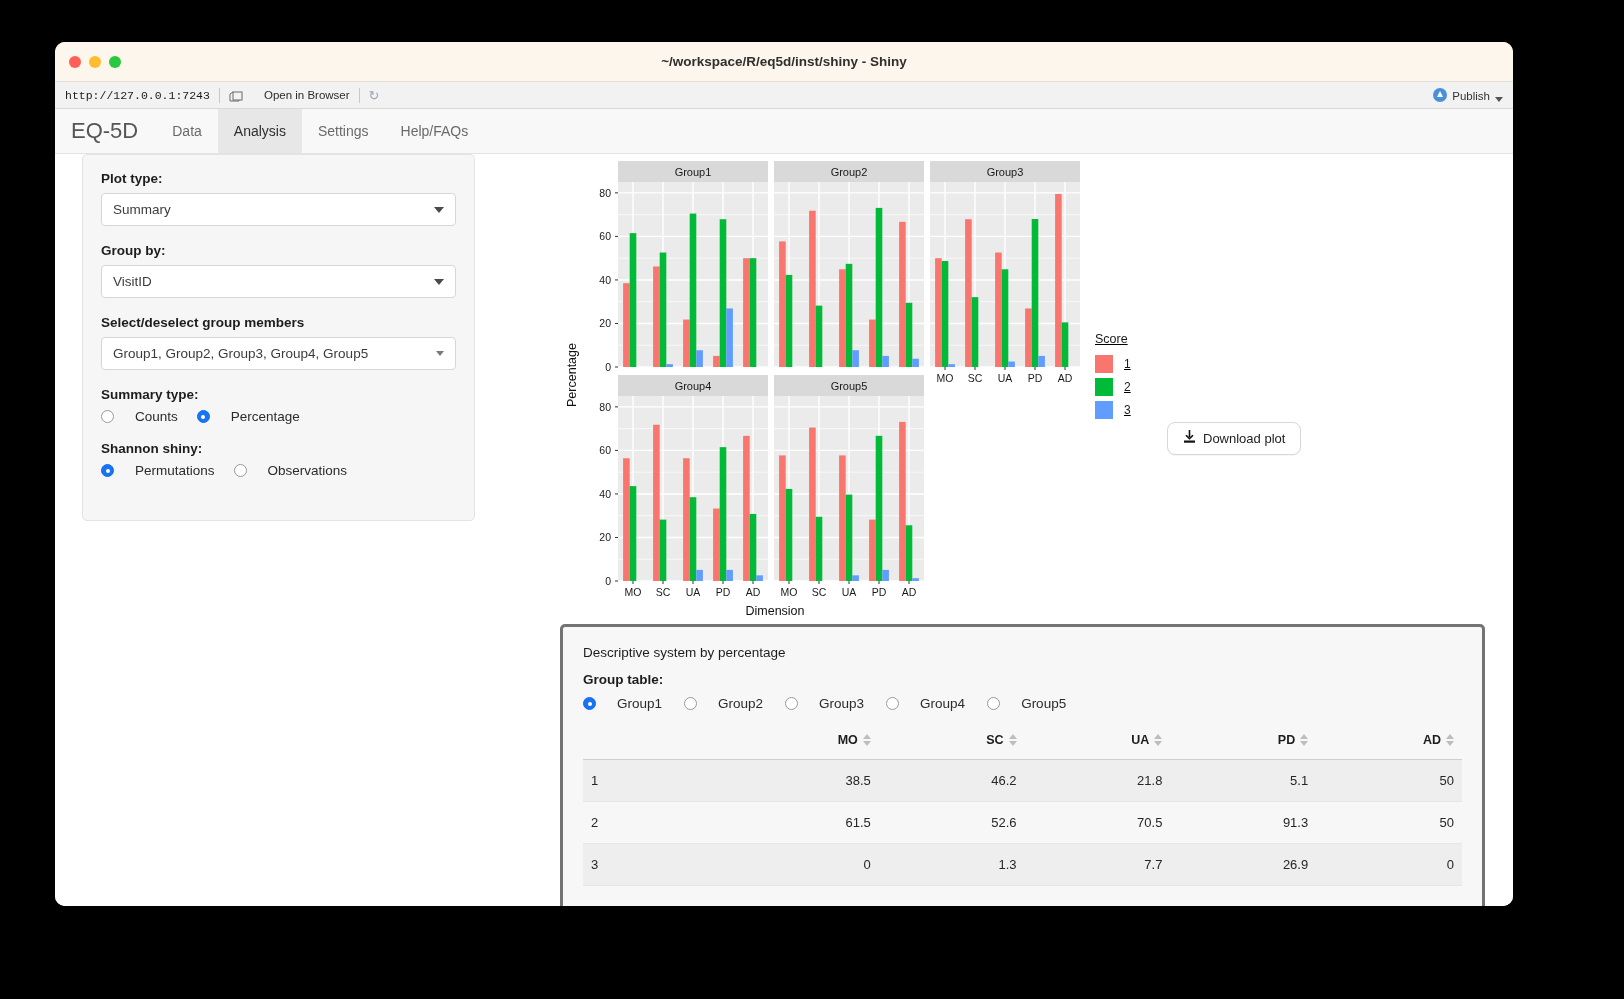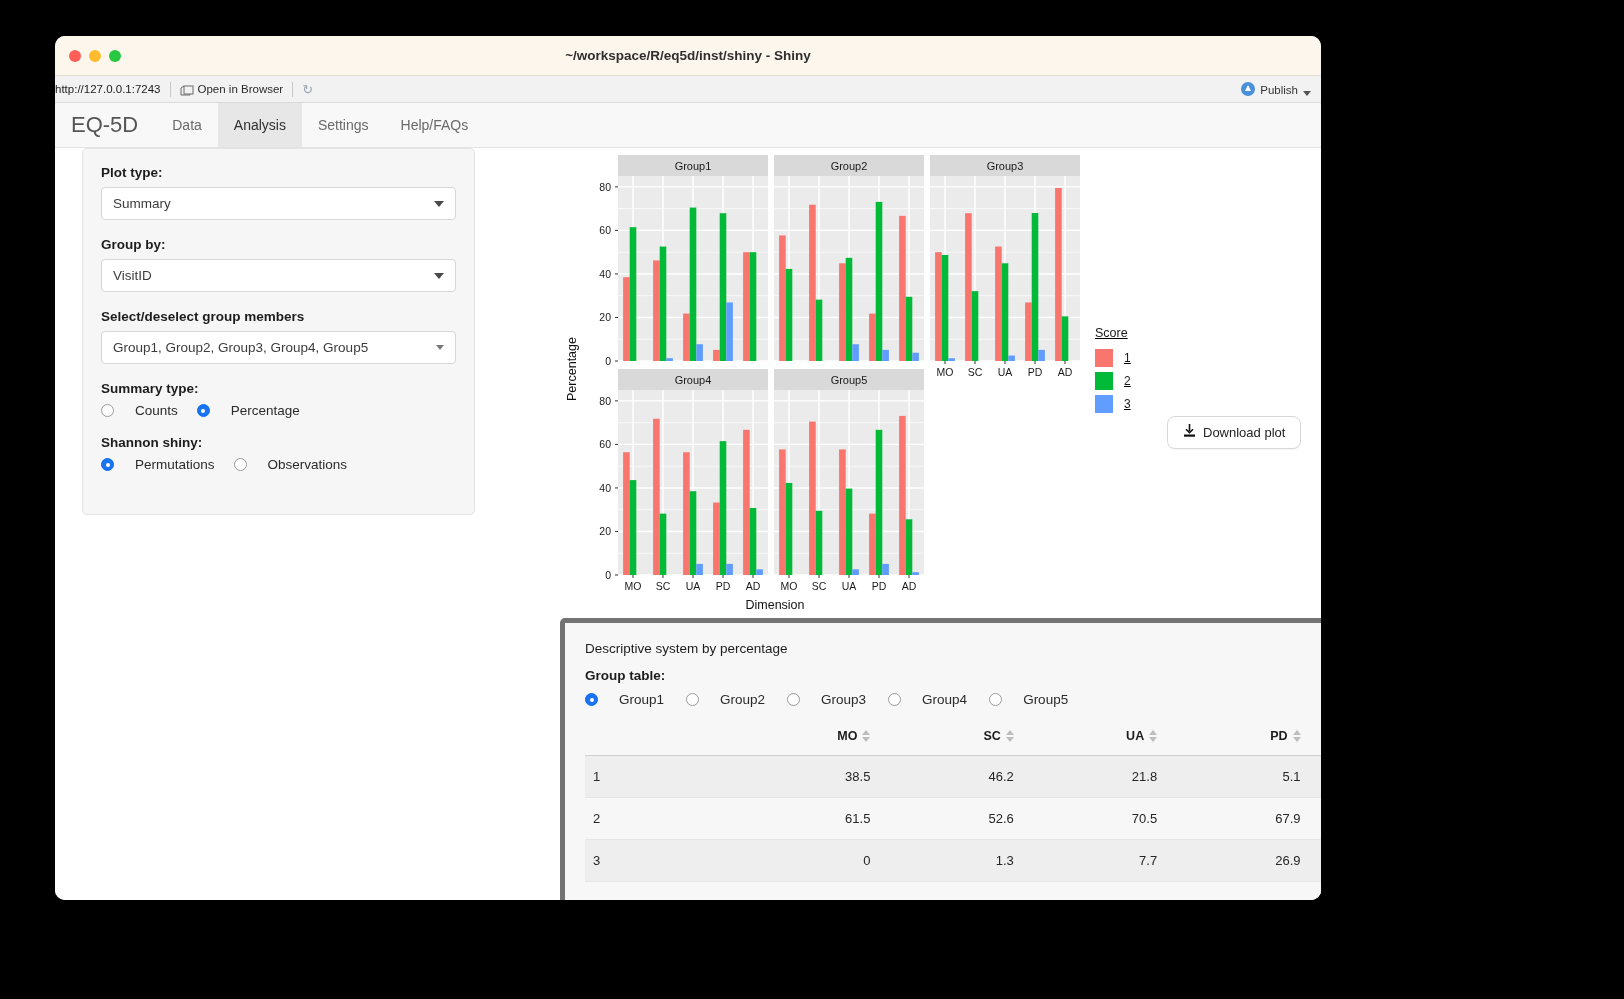--- a/index.html
+++ b/index.html
@@ -7,22 +7,22 @@
     margin: 0; padding: 0;
     width: 1624px; height: 999px;
     background: #000;
     font-family: "Liberation Sans", sans-serif;
     overflow: hidden;
   }
   #root { position: relative; width: 1624px; height: 999px; background: #000; }
 
   
   .window {
-    position: absolute; left: 55px; top: 36px;
-    width: 1266px; height: 864px;
+    position: absolute; left: 55px; top: 42px;
+    width: 1458px; height: 864px;
     background: #ffffff;
     border-radius: 10px;
     box-shadow: 0 12px 50px rgba(0,0,0,.65);
     overflow: hidden;
     display: flex; flex-direction: column;
   }
   .titlebar {
     height: 40px; background: #fdf6ec;
     border-bottom: 1px solid #e3ddd4;
     display: flex; align-items: center;
@@ -39,23 +39,23 @@
     pointer-events: none;
   }
 
   .urlbar {
     height: 27px; background: #f2f2f2;
     border-bottom: 1px solid #d9d9d9;
     display: flex; align-items: center;
     font-size: 11.5px; color: #2b2b2b;
     flex: 0 0 27px; position: relative;
   }
-  .url-text { color: #1b1b1b; }
+  .url-text { padding-left: 10px; color: #1b1b1b; font-family: Liberation Mono, monospace; }
   .vsep { width: 1px; height: 15px; background: #c8c8c8; margin: 0 9px; }
-  .open-browser { display: flex; align-items: center; gap: 4px; cursor: default; }
+  .open-browser { display: flex; align-items: center; gap: 21px; cursor: default; }
   .ob-icon { width: 14px; height: 13px; position: relative; display:inline-block; }
   .refresh-icon { color: #9aa8b4; font-size: 13px; line-height: 1; }
   .publish {
     position: absolute; right: 10px; display: flex; align-items: flex-end; gap: 5px;
     font-size: 11.5px; color: #333;
   }
   .publish-dot { width: 14px; height: 14px; border-radius: 50%; background: #4a90d9;
                  display:inline-flex; align-items:center; justify-content:center; }
   .caret-sm { width:0;height:0;border-left:4px solid transparent;border-right:4px solid transparent;border-top:5px solid #555; }
 
@@ -121,22 +121,22 @@
     display: inline-flex; align-items: center; gap: 7px;
     height: 33px; padding: 4px 15px;
     background: #fff; border: 1px solid #d8d8d8; border-radius: 8px;
     font-size: 13px; color: #222; cursor: pointer;
     box-shadow: 0 1px 1px rgba(0,0,0,.04);
   }
 
   
   .tablepanel {
     position: absolute; left: 505px; top: 470px; width: 925px; height: 300px;
-    background: #f7f7f7; border: 5px solid #737373; border-radius: 5px;
-    padding: 18px 28px 0 20px; overflow: hidden;
+    background: #f7f7f7; border: 3px solid #737373; border-radius: 5px;
+    padding: 18px 20px 0 20px; overflow: hidden;
   }
   .tbl-caption { font-size: 13.5px; color: #1d1d1d; margin-bottom: 12px; }
   .tbl-sublabel { font-size: 13.5px; font-weight: bold; color: #1d1d1d; margin-bottom: 9px; }
   .grp-radios { display: flex; align-items: center; gap: 22px; margin-bottom: 18px; }
   table.dt { width: 100%; border-collapse: collapse; table-layout: fixed; }
   table.dt th {
     font-size: 12.5px; font-weight: bold; color: #1c1c1c;
     text-align: right; padding: 4px 8px 12px 8px;
     border-bottom: 1px solid #cfcfcf; white-space: nowrap;
   }
@@ -558,21 +558,21 @@
               <td>46.2</td>
               <td>21.8</td>
               <td>5.1</td>
               <td>50</td>
             </tr>
             <tr class="even">
               <td class="idx">2</td>
               <td>61.5</td>
               <td>52.6</td>
               <td>70.5</td>
-              <td>67.9</td>
+              <td>91.3</td>
               <td>50</td>
             </tr>
             <tr class="odd">
               <td class="idx">3</td>
               <td>0</td>
               <td>1.3</td>
               <td>7.7</td>
               <td>26.9</td>
               <td>0</td>
             </tr>

